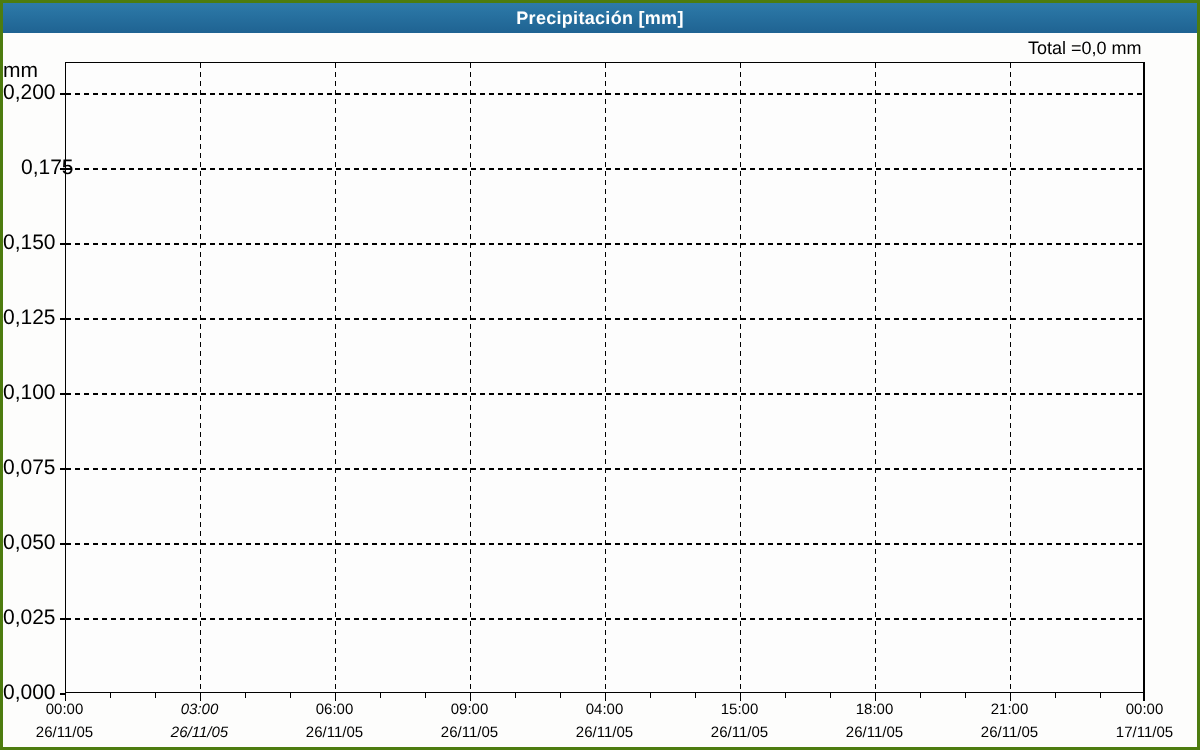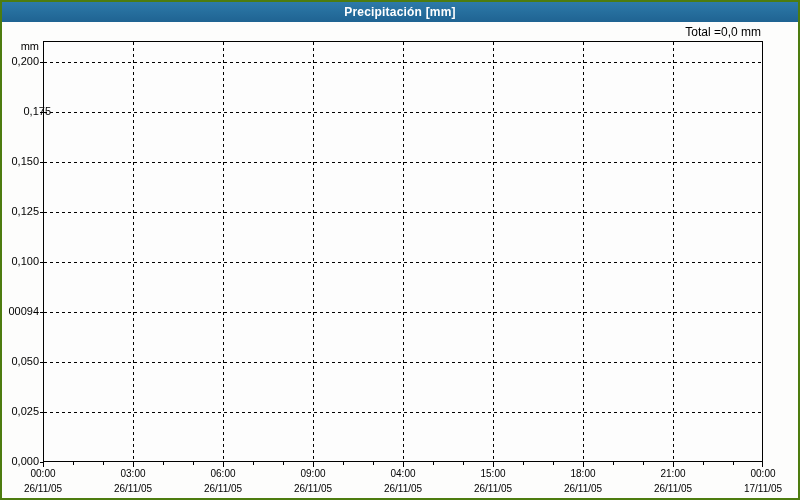--- a/index.html
+++ b/index.html
@@ -24,21 +24,21 @@
     position:absolute;top:23px;right:37px;
     font-size:12px;color:#000000;
     white-space:nowrap;
   }
   #plot{
     position:absolute;left:41px;top:39px;width:720px;height:421px;
   }
   #plot svg{overflow:visible;display:block;}
   .ylab{
     position:absolute;left:0;width:37px;height:13px;
-    font-size:11px;color:#000;text-align:right;
+    font-size:14px;color:#000;
     line-height:13px;white-space:nowrap;
   }
   .xlab{
     position:absolute;width:70px;margin-left:-35px;
     font-size:10px;color:#000;text-align:center;
     line-height:15px;white-space:nowrap;
   }
 </style>
 </head>
 <body>
@@ -98,30 +98,30 @@
         <line x1="660.5" y1="421" x2="660.5" y2="424" stroke="#000000" stroke-width="1" shape-rendering="crispEdges"></line>
         <line x1="690.5" y1="421" x2="690.5" y2="424" stroke="#000000" stroke-width="1" shape-rendering="crispEdges"></line>
         <line x1="719.5" y1="421" x2="719.5" y2="426" stroke="#000000" stroke-width="1" shape-rendering="crispEdges"></line>
       </svg>
     </div>
 <div class="ylab" style="top: 53px;">0,200</div>
     <div class="ylab" style="top: 103px; padding-left: 12px;">0,175</div>
     <div class="ylab" style="top: 153px;">0,150</div>
     <div class="ylab" style="top: 203px;">0,125</div>
     <div class="ylab" style="top: 253px;">0,100</div>
-    <div class="ylab" style="top: 303px;">00094</div>
+    <div class="ylab" style="top: 303px;">0,075</div>
     <div class="ylab" style="top: 353px;">0,050</div>
     <div class="ylab" style="top: 403px;">0,025</div>
     <div class="ylab" style="top: 453px;">0,000</div>
     <div class="ylab" style="top: 38px;">mm</div>
     <div class="xlab" style="left: 41px; top: 464px;">
       <div>00:00</div>
       <div>26/11/05</div>
     </div>
-    <div class="xlab" style="left: 131px; top: 464px;">
+    <div class="xlab" style="left: 131px; top: 464px; font-style: italic;">
       <div>03:00</div>
       <div>26/11/05</div>
     </div>
     <div class="xlab" style="left: 221px; top: 464px;">
       <div>06:00</div>
       <div>26/11/05</div>
     </div>
     <div class="xlab" style="left: 311px; top: 464px;">
       <div>09:00</div>
       <div>26/11/05</div>

